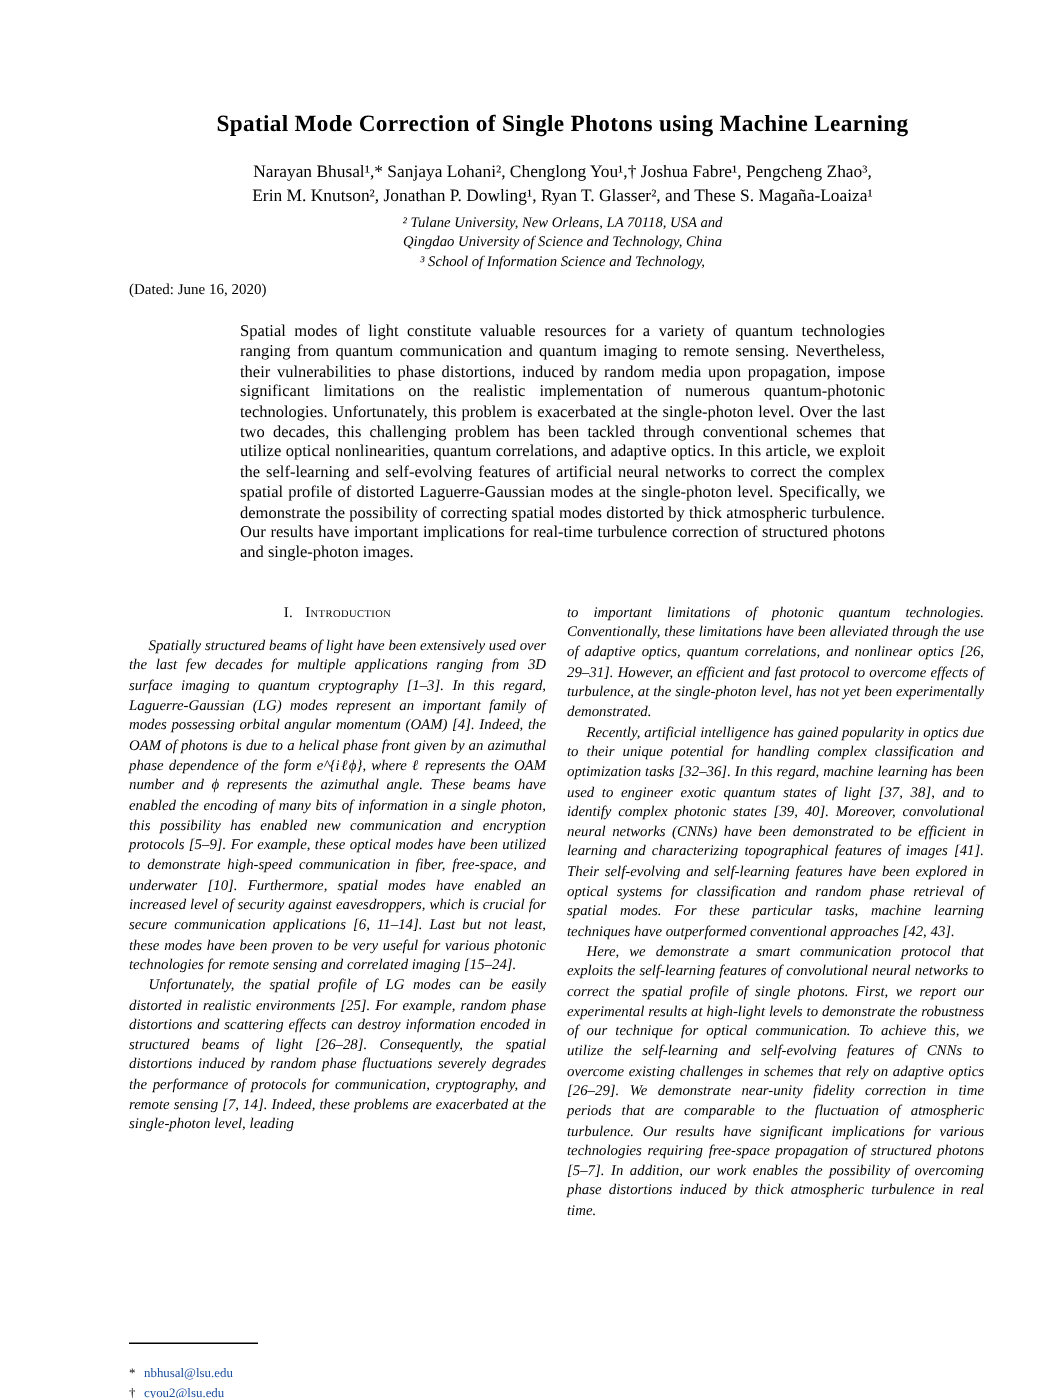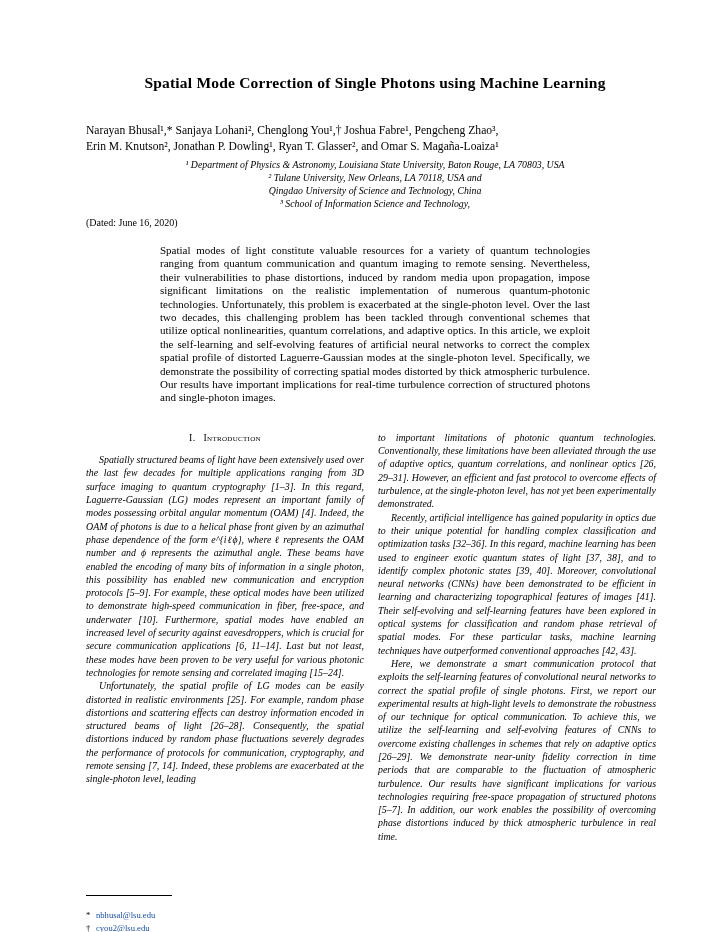--- a/index.html
+++ b/index.html
@@ -27,22 +27,22 @@
   }
   .title {
     margin-top: 58px;
     text-align: center;
     font-size: 15.5px;
     font-weight: bold;
     font-family: "Liberation Serif", serif;
     letter-spacing: 0.2px;
   }
   .authors {
-    margin-top: 31px;
-    text-align: left;
+    margin-top: 15px;
+    text-align: center;
     font-size: 11.6px;
     line-height: 15.5px;
   }
   .affil {
     margin-top: 4px;
     text-align: center;
     font-size: 9.8px;
     font-style: italic;
     line-height: 13px;
   }
@@ -109,25 +109,24 @@
 <body>
 
 <div class="page">
 
   <div class="content">
 
     <div class="title">Spatial Mode Correction of Single Photons using Machine Learning</div>
 
     <div class="authors">
       <div>Narayan Bhusal¹,* Sanjaya Lohani², Chenglong You¹,† Joshua Fabre¹, Pengcheng Zhao³,</div>
-      <div>Erin M. Knutson², Jonathan P. Dowling¹, Ryan T. Glasser², and Omar S. Magaña-Loaiza¹</div>
+      <div>Erin M. Knutson², Jonathan P. Dowling¹, Ryan T. Glasser², and These S. Magaña-Loaiza¹</div>
     </div>
 
     <div class="affil">
-      <div>¹ Department of Physics &amp; Astronomy, Louisiana State University, Baton Rouge, LA 70803, USA</div>
       <div>² Tulane University, New Orleans, LA 70118, USA and</div>
       <div>Qingdao University of Science and Technology, China</div>
       <div>³ School of Information Science and Technology,</div>
     </div>
 
     <div class="date">(Dated: June 16, 2020)</div>
 
     <div class="abstract">Spatial modes of light constitute valuable resources for a variety of quantum technologies ranging from quantum communication and quantum imaging to remote sensing. Nevertheless, their vulnerabilities to phase distortions, induced by random media upon propagation, impose significant limitations on the realistic implementation of numerous quantum-photonic technologies. Unfortunately, this problem is exacerbated at the single-photon level. Over the last two decades, this challenging problem has been tackled through conventional schemes that utilize optical nonlinearities, quantum correlations, and adaptive optics. In this article, we exploit the self-learning and self-evolving features of artificial neural networks to correct the complex spatial profile of distorted Laguerre-Gaussian modes at the single-photon level. Specifically, we demonstrate the possibility of correcting spatial modes distorted by thick atmospheric turbulence. Our results have important implications for real-time turbulence correction of structured photons and single-photon images.</div>
 
     <div class="cols">

